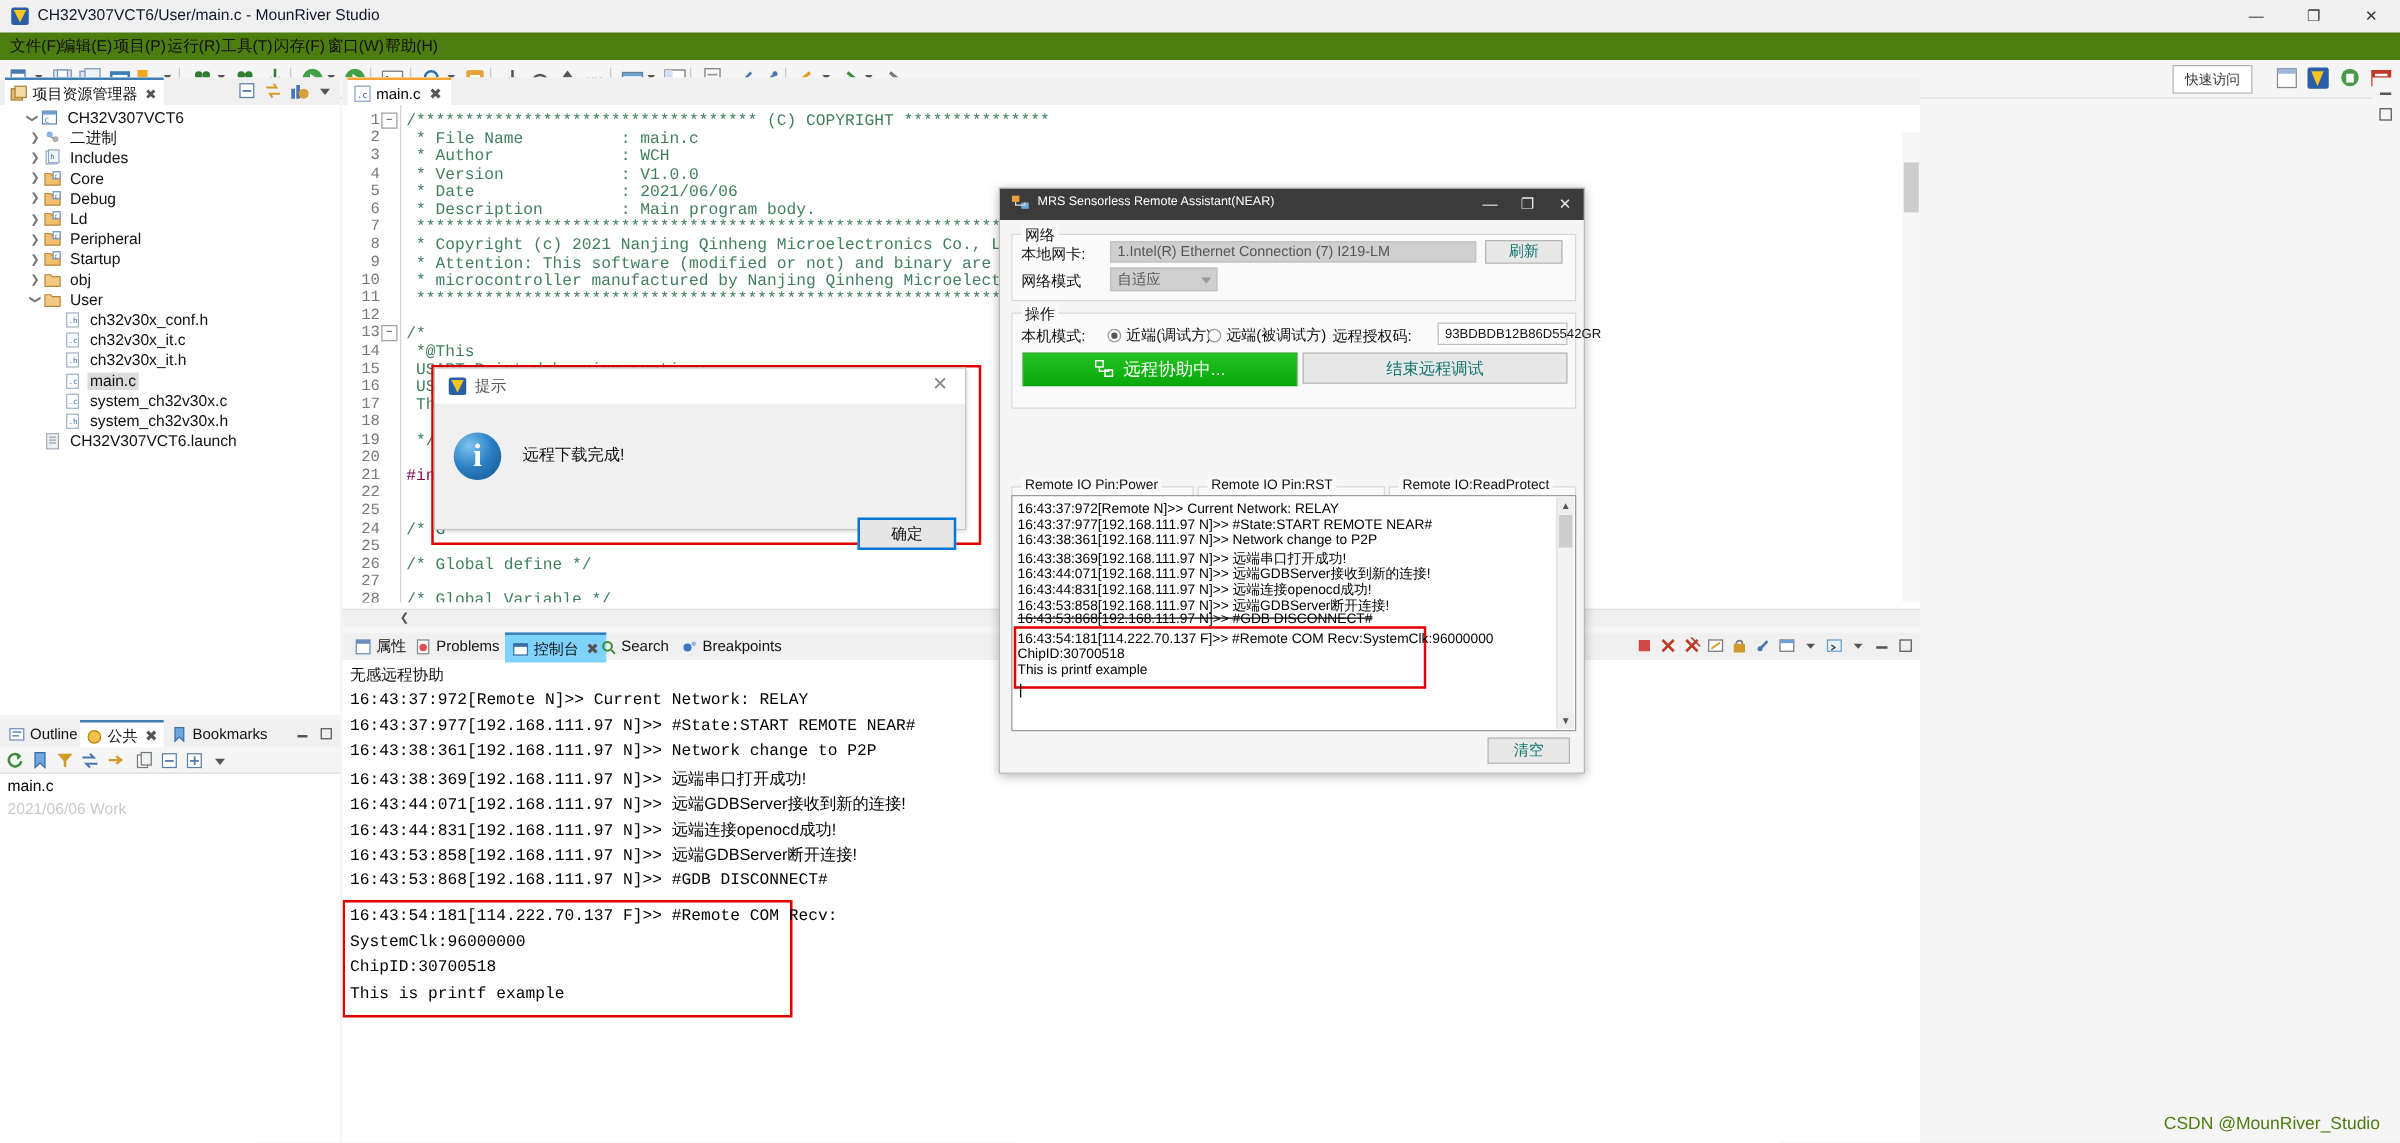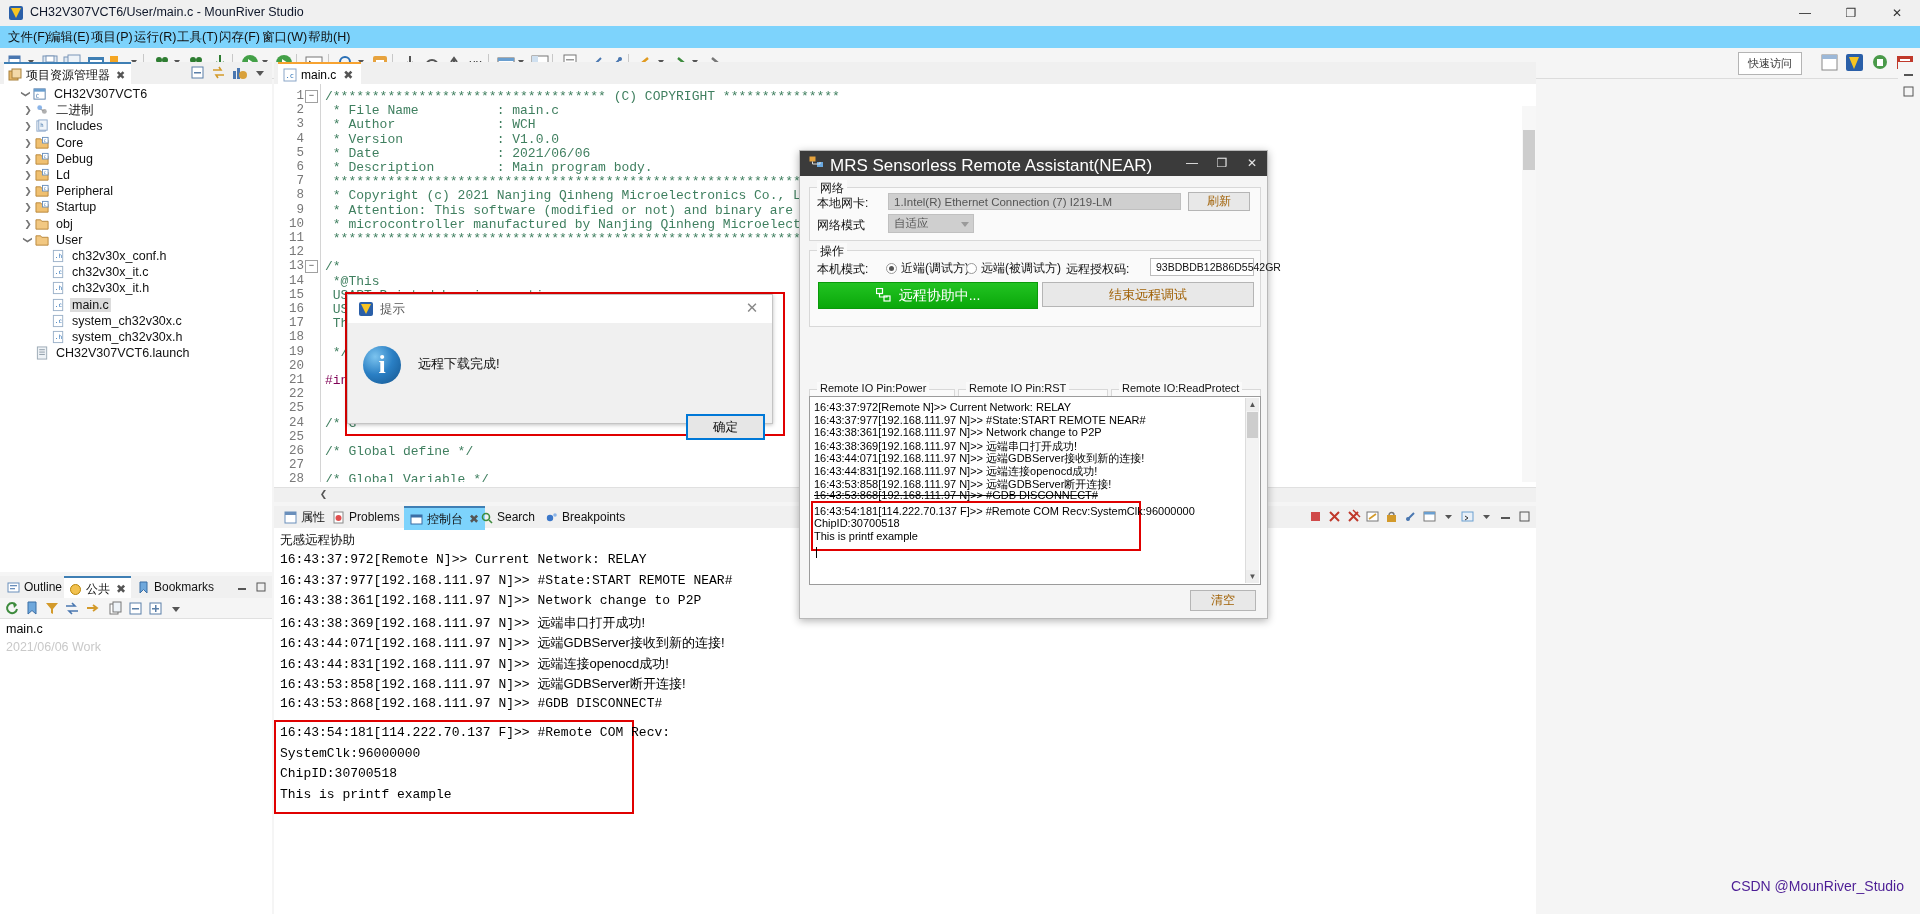--- a/index.html
+++ b/index.html
@@ -14,21 +14,21 @@
   .app{position:relative;width:1920px;height:914px;background:#f5f5f5;}
 
   
   .titlebar{position:absolute;left:0;top:0;width:1920px;height:26px;background:#f0f0f0;border-bottom:1px solid #e4e4e4;}
   .titlebar .ico{position:absolute;left:8px;top:5px;width:16px;height:16px;}
   .titlebar .ttl{position:absolute;left:30px;top:5px;font-size:12.5px;color:#0f172a;white-space:nowrap;}
   .winbtns{position:absolute;right:0;top:0;height:26px;display:flex;}
   .winbtn{width:46px;height:26px;display:flex;align-items:center;justify-content:center;font-size:12px;color:#333;}
 
   
-  .menubar{position:absolute;left:0;top:26px;width:1920px;height:22px;background:#7dd3fc;}
+  .menubar{position:absolute;left:0;top:26px;width:1920px;height:22px;background:#4d7c0f;}
   .menubar .mi{position:absolute;top:3px;font-size:12.5px;color:#111;white-space:nowrap;}
 
   
   .toolbar{position:absolute;left:0;top:48px;width:1920px;height:30px;background:#f5f5f5;border-bottom:1px solid #dcdcdc;}
   .tbtn{position:absolute;top:5px;width:20px;height:20px;border-radius:2px;}
   .tsep{position:absolute;top:6px;width:1px;height:18px;background:#c8c8c8;}
   .tcaret{position:absolute;top:12px;width:0;height:0;border-left:3px solid transparent;border-right:3px solid transparent;border-top:4px solid #555;}
   .quickacc{position:absolute;right:118px;top:4px;width:62px;height:21px;border:1px solid #b4b4b4;background:#fff;font-size:11px;color:#333;display:flex;align-items:center;justify-content:center;}
   .perspbtns{position:absolute;right:4px;top:4px;display:flex;gap:3px;}
   .perspb{width:22px;height:21px;border-radius:2px;}
@@ -108,42 +108,42 @@
      background:radial-gradient(circle at 32% 28%, #7cc4ef 0%, #2a7fc4 48%, #14538b 100%);
      color:#fff;font-weight:bold;font-size:26px;text-align:center;line-height:38px;font-family:"Liberation Serif",serif;}
   .tip-msg{position:absolute;left:70px;top:31px;font-size:13px;color:#111;}
   .tip-ok{position:absolute;left:338px;top:90px;width:75px;height:22px;background:#e6e6e6;border:2px solid #0078d7;
      font-size:12.5px;color:#111;display:flex;align-items:center;justify-content:center;}
 
   
   .mrs{position:absolute;left:799px;top:150px;width:467px;height:467px;background:#f5f5f5;border:1px solid #b8b8b8;box-shadow:0 2px 8px rgba(0,0,0,.3);}
   .mrs-title{position:absolute;left:0;top:0;width:467px;height:25px;background:#3b3b3b;}
   .mrs-title .ico{position:absolute;left:9px;top:5px;width:15px;height:15px;}
-  .mrs-title .tx{position:absolute;left:30px;top:5px;color:#fff;font-size:17px;}
+  .mrs-title .tx{position:absolute;left:30px;top:5px;color:#fff;font-size:10px;}
   .mrs-title .b{position:absolute;top:0;width:30px;height:25px;color:#e8e8e8;font-size:12px;text-align:center;line-height:25px;}
   .grp{position:absolute;border:1px solid #d8d8d8;background:#fafafa;}
   .grp > .gl{position:absolute;left:7px;top:-8px;background:#fafafa;padding:0 3px;font-size:12px;color:#111;}
   .lab{position:absolute;font-size:12px;color:#111;white-space:nowrap;}
   .ctl{position:absolute;background:#cfcfcf;border:1px solid #c0c0c0;font-size:11.5px;color:#555;display:flex;align-items:center;padding-left:5px;box-sizing:border-box;}
   .ctl.white{background:#fff;color:#111;border:1px solid #bdbdbd;}
   .ctl .cv{position:absolute;right:4px;top:50%;margin-top:-2px;width:0;height:0;border-left:4px solid transparent;border-right:4px solid transparent;border-top:5px solid #9a9a9a;}
-  .btn{position:absolute;background:#e8e8e8;border:1px solid #b5b5b5;font-size:12px;color:#a16207;display:flex;align-items:center;justify-content:center;box-sizing:border-box;}
+  .btn{position:absolute;background:#e8e8e8;border:1px solid #b5b5b5;font-size:12px;color:#0f766e;display:flex;align-items:center;justify-content:center;box-sizing:border-box;}
   .radio{position:absolute;font-size:12px;color:#111;display:flex;align-items:center;white-space:nowrap;}
   .radio .dot{width:11px;height:11px;border-radius:50%;border:1px solid #999;background:#fff;margin-right:4px;position:relative;box-sizing:border-box;}
   .radio.on .dot:after{content:"";position:absolute;left:2px;top:2px;width:5px;height:5px;border-radius:50%;background:#555;}
   .greenbtn{position:absolute;background:linear-gradient(#22c322,#0aa80a);border:1px solid #0a9a0a;color:#fff;font-size:14px;
             display:flex;align-items:center;justify-content:center;gap:8px;}
   .mrs-log{position:absolute;background:#fff;border:1px solid #9b9b9b;overflow:hidden;}
   .mrs-log .ll{position:absolute;left:4px;white-space:pre;font-size:11px;font-family:"Liberation Sans","DejaVu Sans",sans-serif;color:#000;}
   .mrs-log .strike{text-decoration:line-through;}
   .scrollv{position:absolute;right:1px;top:1px;width:13px;bottom:1px;background:#f3f3f3;border-left:1px solid #dcdcdc;}
   .scrollv .up,.scrollv .dn{position:absolute;left:0;width:13px;height:13px;font-size:8px;text-align:center;line-height:13px;color:#555;background:#ededed;}
   .scrollv .up{top:0;} .scrollv .dn{bottom:0;}
   .scrollv .th{position:absolute;left:1px;top:14px;width:11px;height:26px;background:#cdcdcd;}
-  .watermark{position:absolute;right:16px;bottom:20px;color:#4c1d95;font-size:14px;}
+  .watermark{position:absolute;right:16px;bottom:8px;color:#4d7c0f;font-size:14px;}
 </style>
 </head>
 <body>
 
 <div class="app">
 
   <div class="titlebar">
     <svg class="ico" viewBox="0 0 16 16">
       <rect x="1" y="1" width="14" height="14" rx="2" fill="#2a5fa8"></rect>
       <path d="M3 3 L8 13 L13 3 Z" fill="#f7c422"></path>

